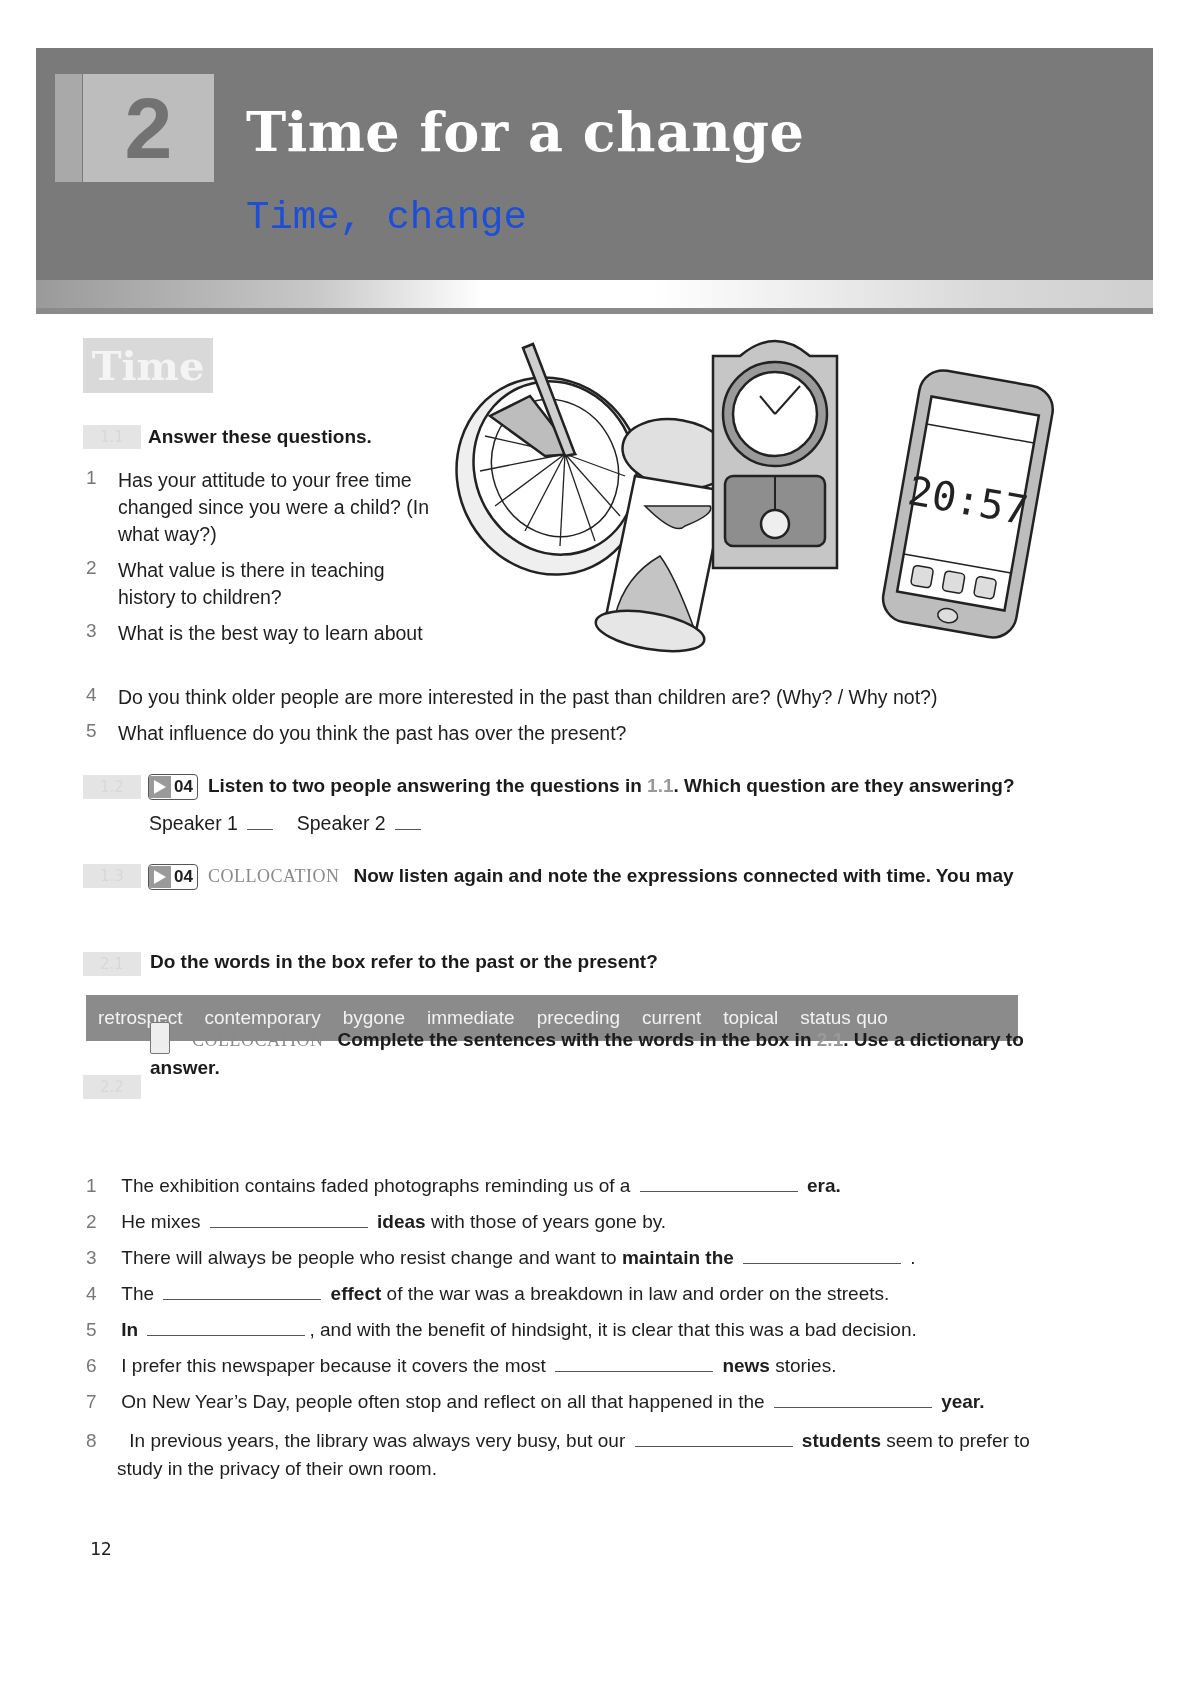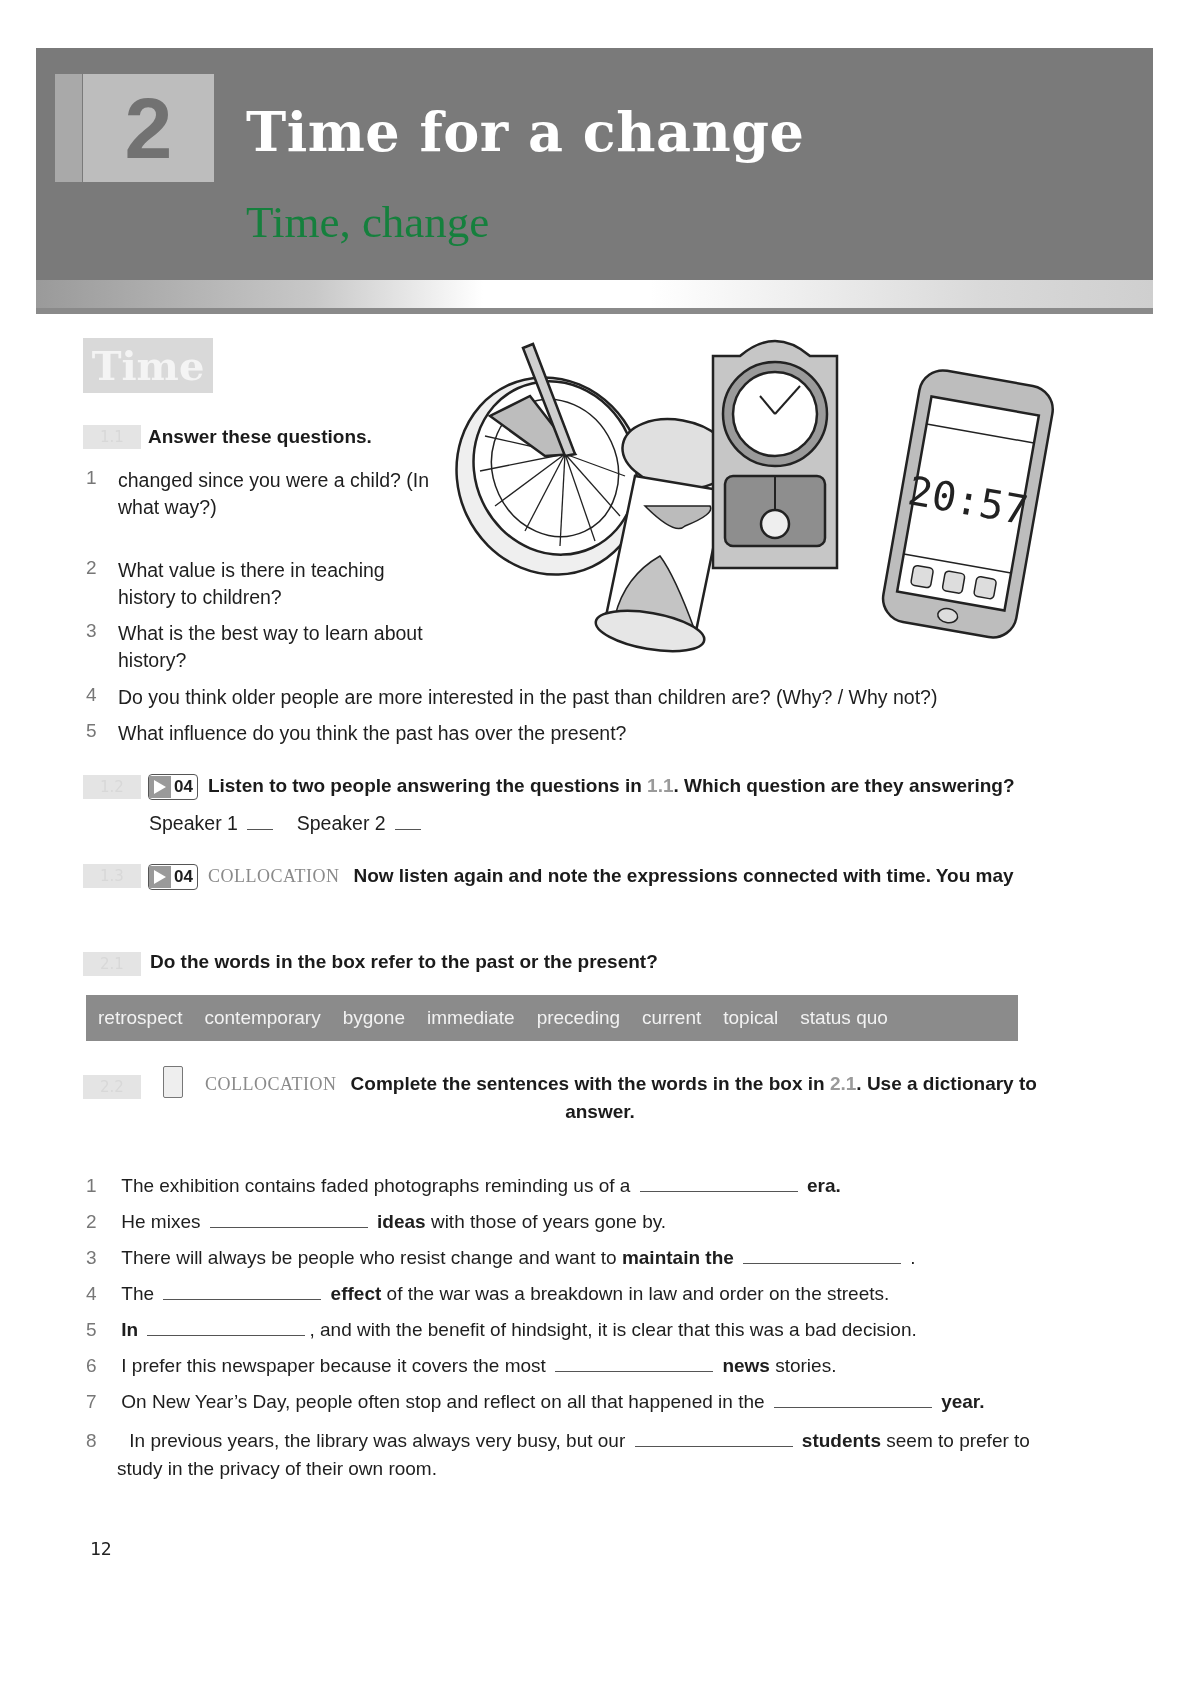--- a/index.html
+++ b/index.html
@@ -11,22 +11,22 @@
   .banner { left:36px; top:48px; width:1117px; height:232px; background:#7a7a7a; }
   .banner-stripe { left:36px; top:280px; width:1117px; height:28px;
      background:linear-gradient(to right,#9a9a9a 0%,#c8c8c8 25%,#ffffff 40%,#ffffff 55%,#d9d9d9 85%,#cfcfcf 100%); }
   .banner-line { left:36px; top:308px; width:1117px; height:6px; background:#8a8a8a; }
   .num-bar { left:55px; top:74px; width:27px; height:108px; background:#a9a9a9; }
   .num-box { left:83px; top:74px; width:131px; height:108px; background:#bdbdbd;
      display:flex; align-items:center; justify-content:center;
      font-family:"Liberation Sans", sans-serif; font-weight:bold; font-size:86px; color:#727272; }
   .title { left:246px; top:100px; font-family:"DejaVu Serif", serif; font-weight:bold;
      font-size:54px; color:#ffffff; letter-spacing:0.5px; }
-  .subtitle { left:246px; top:196px; font-family:Liberation Serif, serif;
-     font-size:45px; color:#15803d; }
+  .subtitle { left:246px; top:196px; font-family:Liberation Mono, monospace;
+     font-size:39px; color:#1d4ed8; }
 
   
   .section-tag { left:83px; top:338px; width:130px; height:55px; background:#d9d9d9;
      font-family:"DejaVu Serif", serif; font-weight:bold; font-size:40px; color:#f4f4f4;
      display:flex; align-items:center; justify-content:center;text-align:center; }
 
   .ex-num { width:58px; height:24px; background:#e4e4e4; color:#d8d8d8;
      font-size:15px; display:flex; align-items:center; justify-content:center; }
   .instr { font-family:"Liberation Sans", sans-serif; font-weight:bold; font-size:19px; color:#1b1b1b; }
   .q-num { width:20px; font-family:"Liberation Sans", sans-serif; font-size:19px; color:#777; }
@@ -119,36 +119,36 @@
   </g>
 </svg>
 
 <div class="abs ex-num" style="left:83px;top:425px;">1.1</div>
 <div class="abs instr" style="left:148px;top:426px;">Answer these questions.</div>
 
 <div>
   <div class="abs" style="left:86px;top:467px;display:flex;">
     <span class="q-num">1</span>
     <div class="q-text" style="margin-left:12px;">
+      <div>Has your attitude to your free time</div>
       <div>changed since you were a child? (In</div>
       <div>what way?)</div>
     </div>
   </div>
   <div class="abs" style="left:86px;top:557px;display:flex;">
     <span class="q-num">2</span>
     <div class="q-text" style="margin-left:12px;">
       <div>What value is there in teaching</div>
       <div>history to children?</div>
     </div>
   </div>
   <div class="abs" style="left:86px;top:620px;display:flex;">
     <span class="q-num">3</span>
     <div class="q-text" style="margin-left:12px;">
       <div>What is the best way to learn about</div>
-      <div>history?</div>
     </div>
   </div>
   <div class="abs" style="left:86px;top:684px;display:flex;">
     <span class="q-num">4</span>
     <div class="q-text" style="margin-left:12px;">
       <div>Do you think older people are more interested in the past than children are? (Why? / Why not?)</div>
     </div>
   </div>
   <div class="abs" style="left:86px;top:720px;display:flex;">
     <span class="q-num">5</span>
@@ -198,21 +198,21 @@
   <span>contemporary</span>
   <span>bygone</span>
   <span>immediate</span>
   <span>preceding</span>
   <span>current</span>
   <span>topical</span>
   <span>status quo</span>
 </div>
 
 <div class="abs ex-num" style="left:83px;top:1075px;">2.2</div>
-<div class="abs instr" style="left:150px;top:1066px;line-height:28px;width:900px;text-align:center;">
+<div class="abs instr" style="left:150px;top:1022px;line-height:28px;width:900px;">
   <div style="white-space:nowrap;">
     <span class="dict-icon"></span><span class="label-caps">COLLOCATION</span><span>Complete the sentences with the words in the box in </span><span class="ref">2.1</span><span>. Use a dictionary to</span>
   </div>
   <div>answer.</div>
 </div>
 
 <div>
   <div class="abs sent" style="left:86px;top:1175px;white-space:nowrap;">
     <span class="q-num" style="display:inline-block;">1</span>
     <span style="margin-left:10px;">The exhibition contains faded photographs reminding us of a</span>

